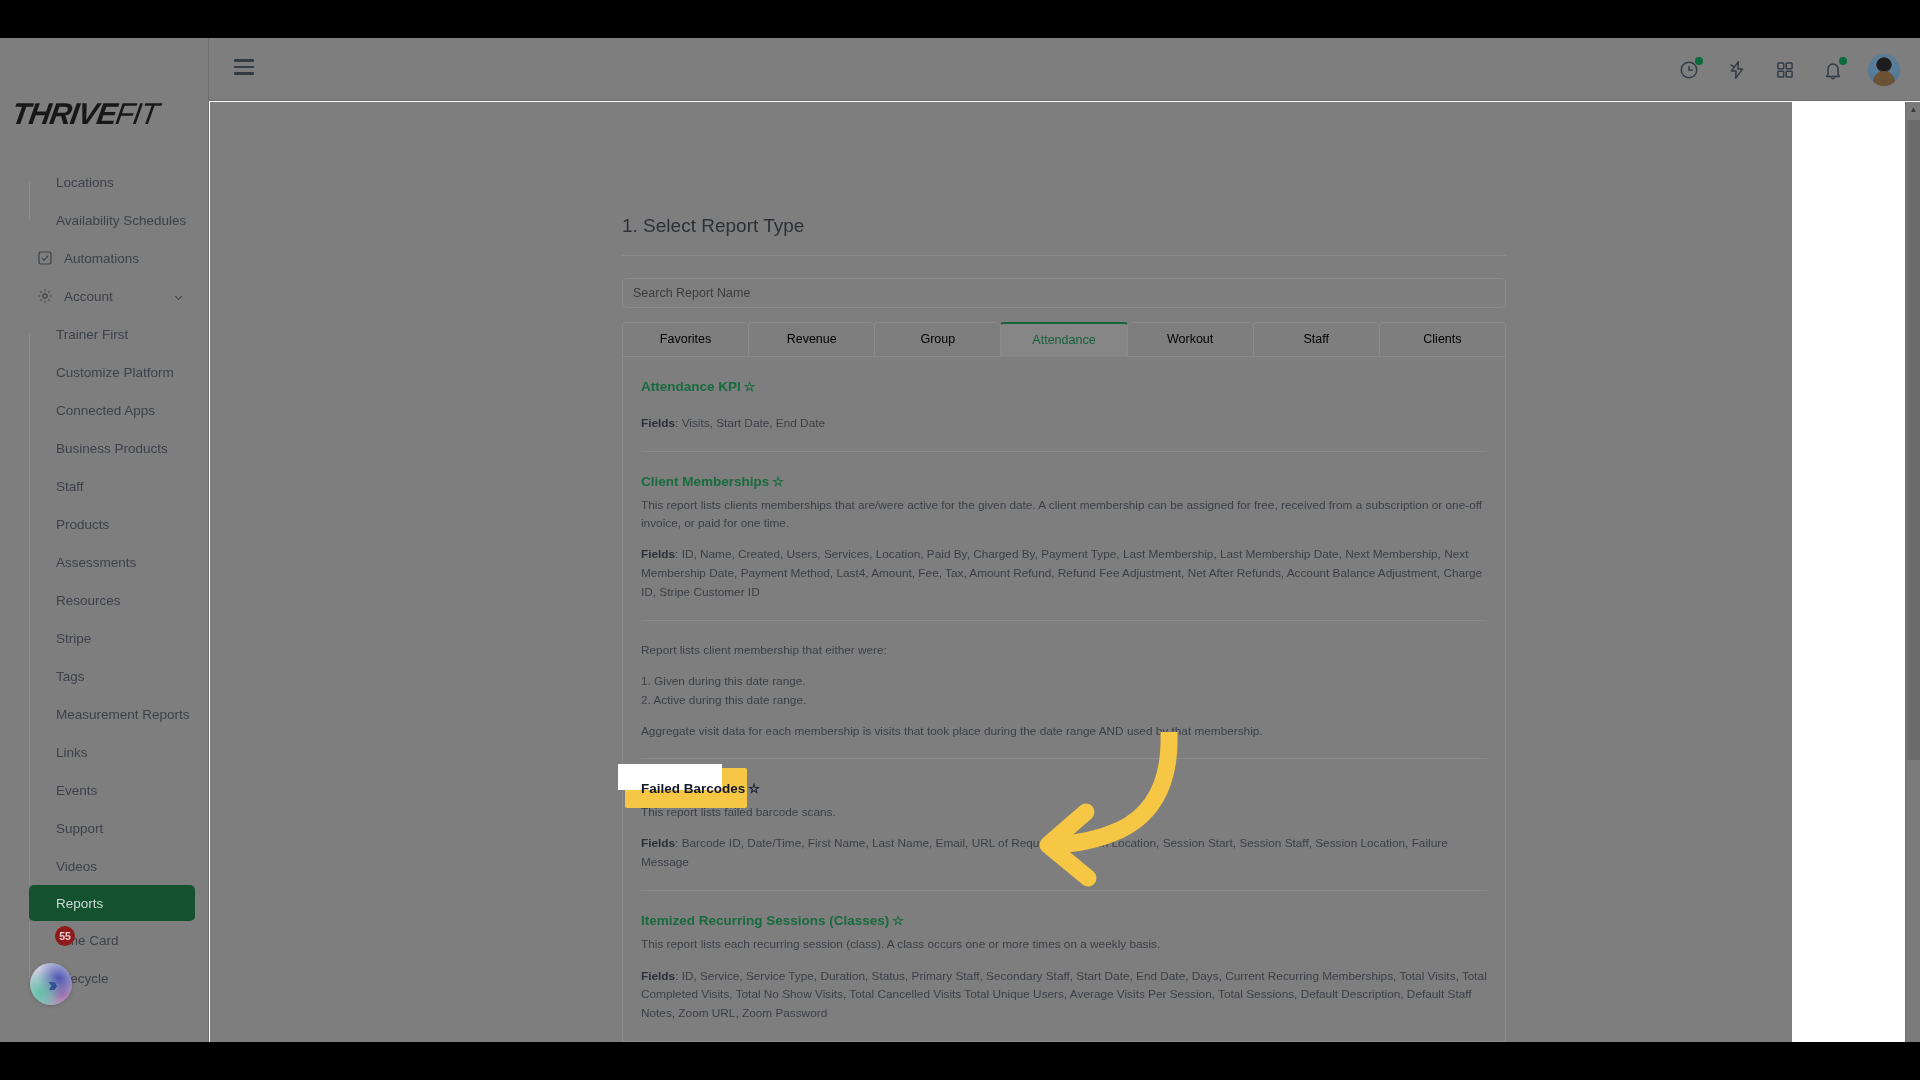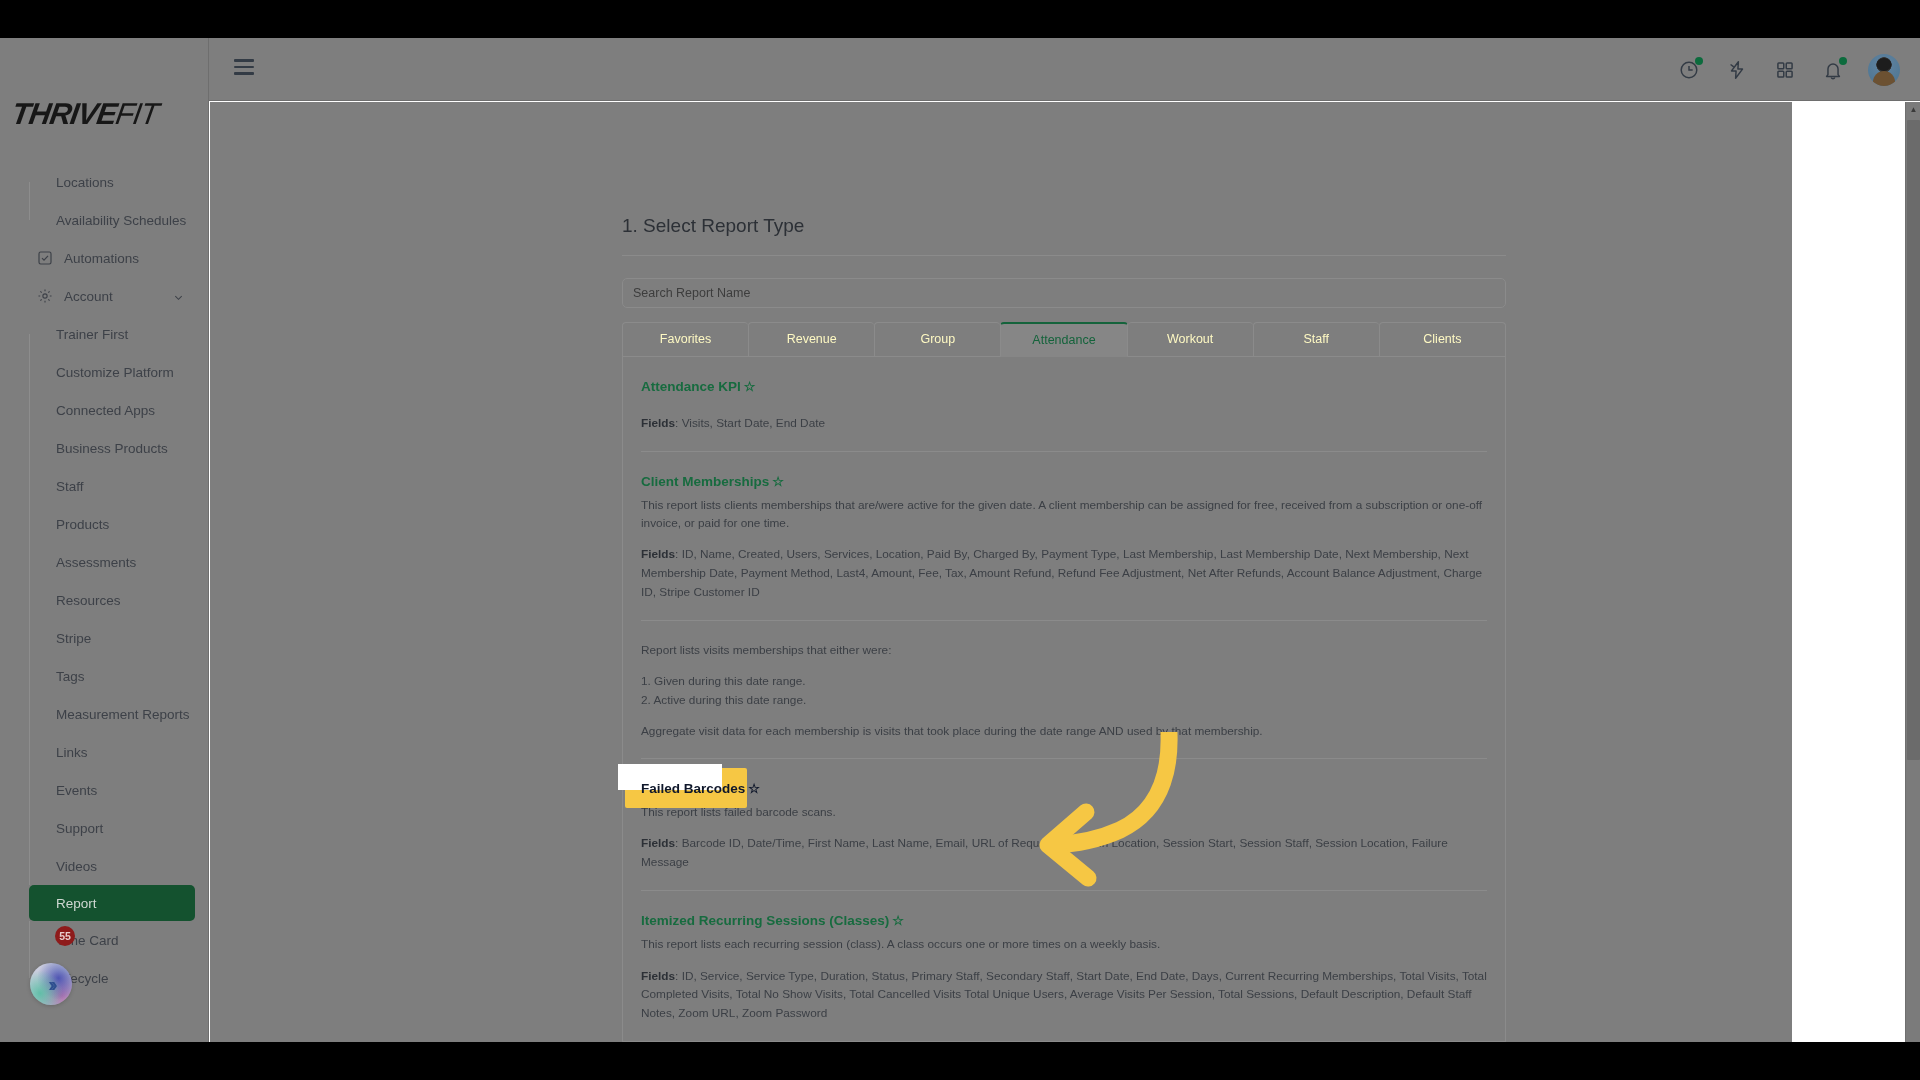--- a/index.html
+++ b/index.html
@@ -178,21 +178,21 @@
   .search-box input::placeholder { color: #3d3d3d; }
   .tabs {
     margin: 14px 8px 0 8px;
     display: flex;
     border-bottom: 1px solid #8b8b8b;
   }
   .tab {
     flex: 1 1 0;
     text-align: center;
     font-size: 12.5px;
-    color: #fef9c3;
+    color: #000000;
     padding: 9px 0 9px 0;
     border: 1px solid #8b8b8b;
     border-bottom: none;
     border-right: none;
     border-radius: 4px 4px 0 0;
     cursor: pointer;
     background: transparent;
     margin-bottom: -1px;
     position: relative;
   }
@@ -347,21 +347,21 @@
         <div class="nav-item sub">
           <span class="nav-label">Events</span>
         </div>
         <div class="nav-item sub">
           <span class="nav-label">Support</span>
         </div>
         <div class="nav-item sub">
           <span class="nav-label">Videos</span>
         </div>
         <div class="nav-item sub active">
-          <span class="nav-label">Report</span>
+          <span class="nav-label">Reports</span>
         </div>
         <div class="nav-item sub">
           <span class="nav-label">Time Card</span>
           <span class="badge-55">55</span>
         </div>
         <div class="nav-item sub grp-last">
           <span class="nav-label">Lifecycle</span>
         </div>
       </div>
     <div id="chat-bubble">
@@ -434,21 +434,21 @@
             <div class="r-gap"></div>
             <div class="r-fields"><b>Fields</b>: Visits, Start Date, End Date</div>
           </div>
           <div class="report-item">
             <div><span class="r-title">Client Memberships<span class="star">☆</span></span></div>
             <div class="r-desc">This report lists clients memberships that are/were active for the given date. A client membership can be assigned for free, received from a subscription or one-off invoice, or paid for one time.</div>
             <div class="r-gap"></div>
             <div class="r-fields"><b>Fields</b>: ID, Name, Created, Users, Services, Location, Paid By, Charged By, Payment Type, Last Membership, Last Membership Date, Next Membership, Next Membership Date, Payment Method, Last4, Amount, Fee, Tax, Amount Refund, Refund Fee Adjustment, Net After Refunds, Account Balance Adjustment, Charge ID, Stripe Customer ID</div>
           </div>
           <div class="report-item">
-            <div class="r-desc">Report lists visits memberships that either were:</div>
+            <div class="r-desc">Report lists client membership that either were:</div>
             <div class="r-gap"></div>
             <div class="r-desc">1. Given during this date range.</div>
             <div class="r-desc">2. Active during this date range.</div>
             <div class="r-gap"></div>
             <div class="r-desc">Aggregate visit data for each membership is visits that took place during the date range AND used by that membership.</div>
           </div>
           <div class="report-item">
             <div><span class="hl-wrap"><span id="hl-box">
                   <span id="hl-inner"></span>
                 </span><span class="r-title hl-text">Failed Barcodes<span class="star hl-text">☆</span></span></span></div>

